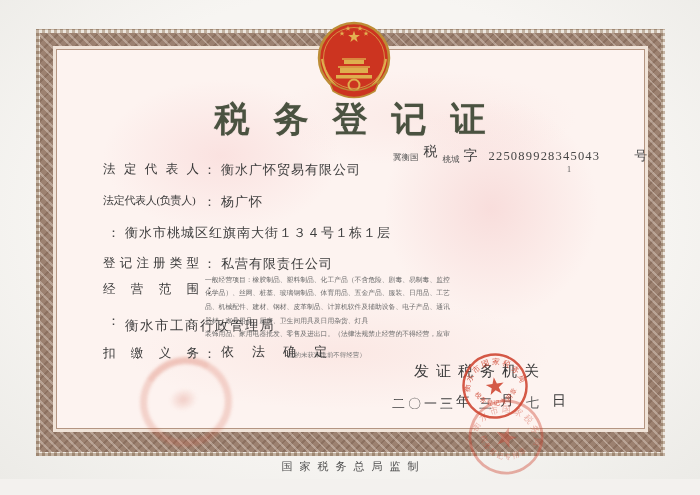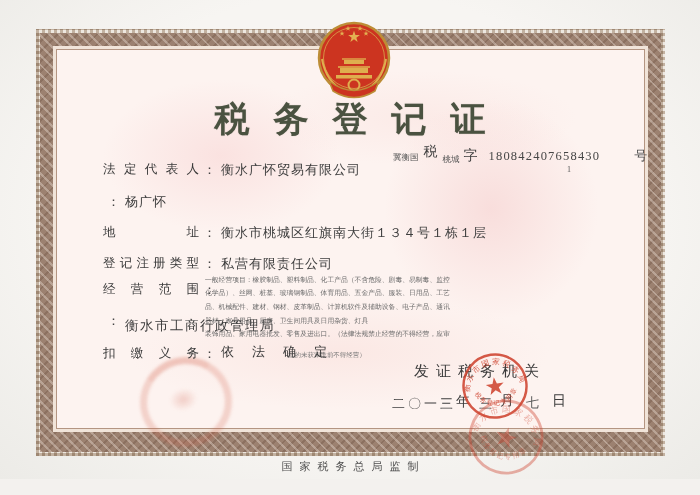--- a/index.html
+++ b/index.html
@@ -157,38 +157,38 @@
 
   <div class="content">
 
     <div class="title">税务登记证</div>
 
     <div class="serial">
       <span class="s-sm">冀衡国</span>
       <span class="s-lg raised">税</span>
       <span class="s-sm lowered">桃城</span>
       <span class="s-lg">字</span>
-      <span class="s-num">180842407658430</span>
+      <span class="s-num">225089928345043</span>
       <span class="s-hao">号</span>
       <span class="s-sub">1</span>
     </div>
 
     <div class="row" style="top:161px">
       <div class="lab">法定代表人</div>
       <div class="col">：</div>
       <div class="val">衡水广怀贸易有限公司</div>
     </div>
 
     <div class="row" style="top:193px">
+      <div class="lab tight">法定代表人(负责人)</div>
       <div class="col">：</div>
       <div class="val">杨广怀</div>
     </div>
 
     <div class="row" style="top:224px">
-      <div class="lab">地址</div>
       <div class="col">：</div>
       <div class="val">衡水市桃城区红旗南大街１３４号１栋１层</div>
     </div>
 
     <div class="row" style="top:255px">
       <div class="lab">登记注册类型</div>
       <div class="col">：</div>
       <div class="val">私营有限责任公司</div>
     </div>
 

